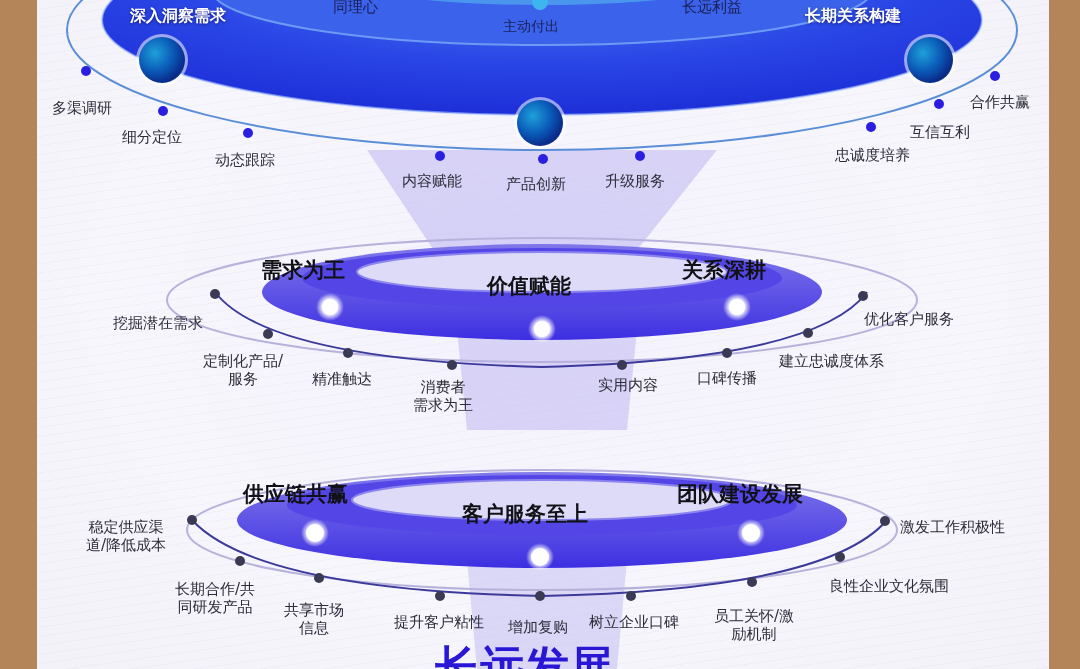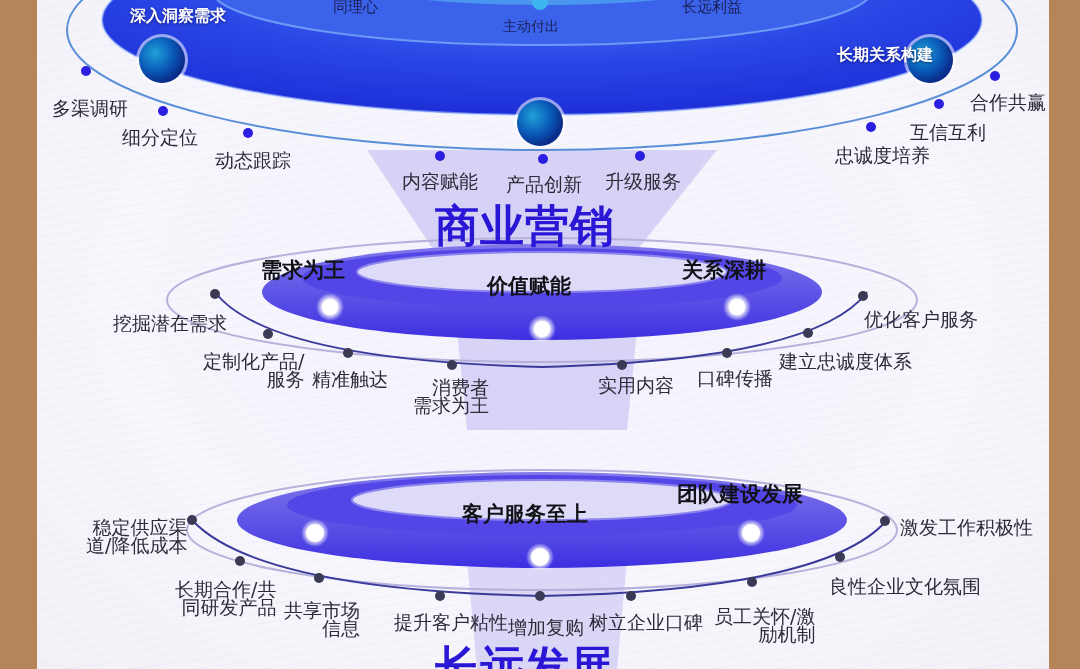--- a/index.html
+++ b/index.html
@@ -8,21 +8,21 @@
   .canvas {
     position: absolute; left: 37px; top: 0; width: 1012px; height: 669px; overflow: hidden;
     background:
       repeating-linear-gradient(172deg, rgba(200,200,230,0.12) 0 1px, transparent 1px 9px),
       radial-gradient(ellipse at 50% 45%, #f4f2fd 0%, #f7f6fc 60%, #f2f1f8 100%);
     padding-left: 46px;
   }
   .funnel {
     position: absolute; left: 0; top: 0; width: 1012px; height: 669px;
   }
-  .lbl { position: absolute; font-size: 19px; color: #2d2d3a; white-space: nowrap; text-align: right; line-height: 18px; }
+  .lbl { position: absolute; font-size: 15px; color: #2d2d3a; white-space: nowrap; text-align: center; line-height: 18px; }
   .lbl.ml { white-space: pre-line; }
   .big {
     position: absolute; font-weight: bold; font-size: 44px; color: #2a17d6; letter-spacing: 1px; white-space: nowrap;
     font-family: "DejaVu Sans", sans-serif;
   }
   .pillar-w { position: absolute; font-weight: bold; font-size: 16px; color: #ffffff; white-space: nowrap;
     text-shadow: 0 1px 3px rgba(0,0,60,0.6); }
   .pillar-d { position: absolute; font-weight: bold; font-size: 21px; color: #111118; white-space: nowrap; }
   .inner-t { position: absolute; font-size: 15px; color: #1b1f55; white-space: nowrap; }
 </style>
@@ -132,48 +132,48 @@
       <circle cx="803" cy="557" r="5"></circle>
       <circle cx="848" cy="521" r="5"></circle>
     </g>
   </svg>
 
   <div class="inner-t" style="left:296px; top:-2px;">同理心</div>
   <div class="inner-t" style="left:466px; top:18px; font-size:14px;">主动付出</div>
   <div class="inner-t" style="left:645px; top:-2px;">长远利益</div>
 
   <div class="pillar-w" style="left:93px; top:6px;">深入洞察需求</div>
-  <div class="pillar-w" style="left:800px; top:6px;margin-top:39px;">长期关系构建</div>
+  <div class="pillar-w" style="left:768px; top:6px;">长期关系构建</div>
 
   <div class="lbl" style="left:15px; top:99px;">多渠调研</div>
   <div class="lbl" style="left:85px; top:128px;">细分定位</div>
   <div class="lbl" style="left:178px; top:151px;">动态跟踪</div>
   <div class="lbl" style="left:365px; top:172px;">内容赋能</div>
   <div class="lbl" style="left:469px; top:175px;">产品创新</div>
   <div class="lbl" style="left:568px; top:172px;">升级服务</div>
   <div class="lbl" style="left:798px; top:146px;">忠诚度培养</div>
   <div class="lbl" style="left:873px; top:123px;">互信互利</div>
   <div class="lbl" style="left:933px; top:93px;">合作共赢</div>
 
-  <div class="big" style="left:398px; top:197px;">商业营销</div>
   <div class="pillar-d" style="left:224px; top:256px;">需求为王</div>
   <div class="pillar-d" style="left:450px; top:272px;">价值赋能</div>
   <div class="pillar-d" style="left:645px; top:256px;">关系深耕</div>
 
   <div class="lbl" style="left:76px; top:314px;">挖掘潜在需求</div>
   <div class="lbl ml" style="left:166px; top:352px;">定制化产品/
 服务</div>
   <div class="lbl" style="left:275px; top:370px;">精准触达</div>
   <div class="lbl ml" style="left:376px; top:378px;">消费者
 需求为王</div>
   <div class="lbl" style="left:561px; top:376px;">实用内容</div>
   <div class="lbl" style="left:660px; top:369px;">口碑传播</div>
   <div class="lbl" style="left:742px; top:352px;">建立忠诚度体系</div>
   <div class="lbl" style="left:827px; top:310px;">优化客户服务</div>
 
+  <div class="pillar-d" style="left:206px; top:480px;">供应链共赢</div>
   <div class="pillar-d" style="left:425px; top:500px;">客户服务至上</div>
   <div class="pillar-d" style="left:640px; top:480px;">团队建设发展</div>
 
   <div class="lbl ml" style="left:49px; top:518px;">稳定供应渠
 道/降低成本</div>
   <div class="lbl ml" style="left:138px; top:580px;">长期合作/共
 同研发产品</div>
   <div class="lbl ml" style="left:247px; top:601px;">共享市场
 信息</div>
   <div class="lbl" style="left:357px; top:613px;">提升客户粘性</div>

